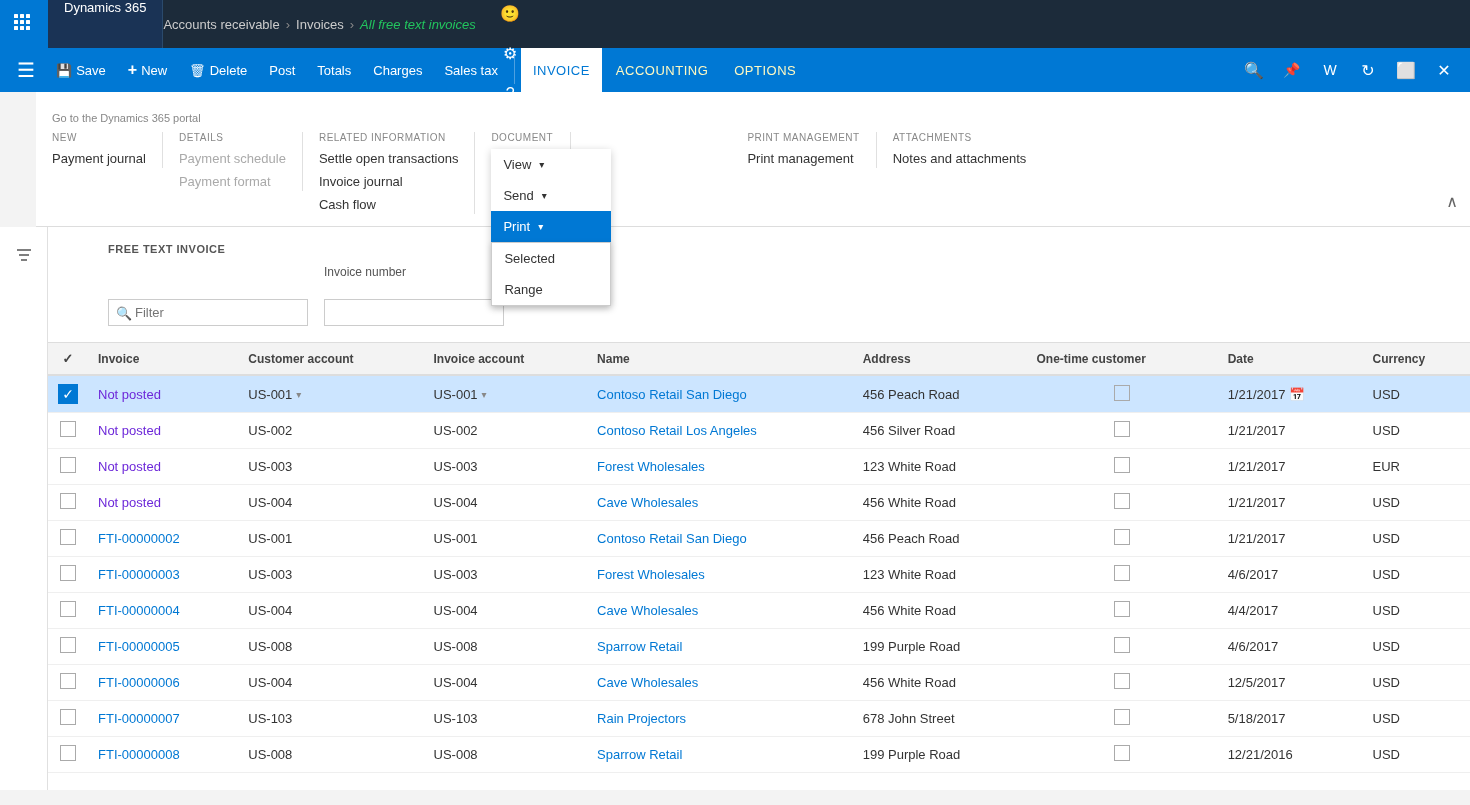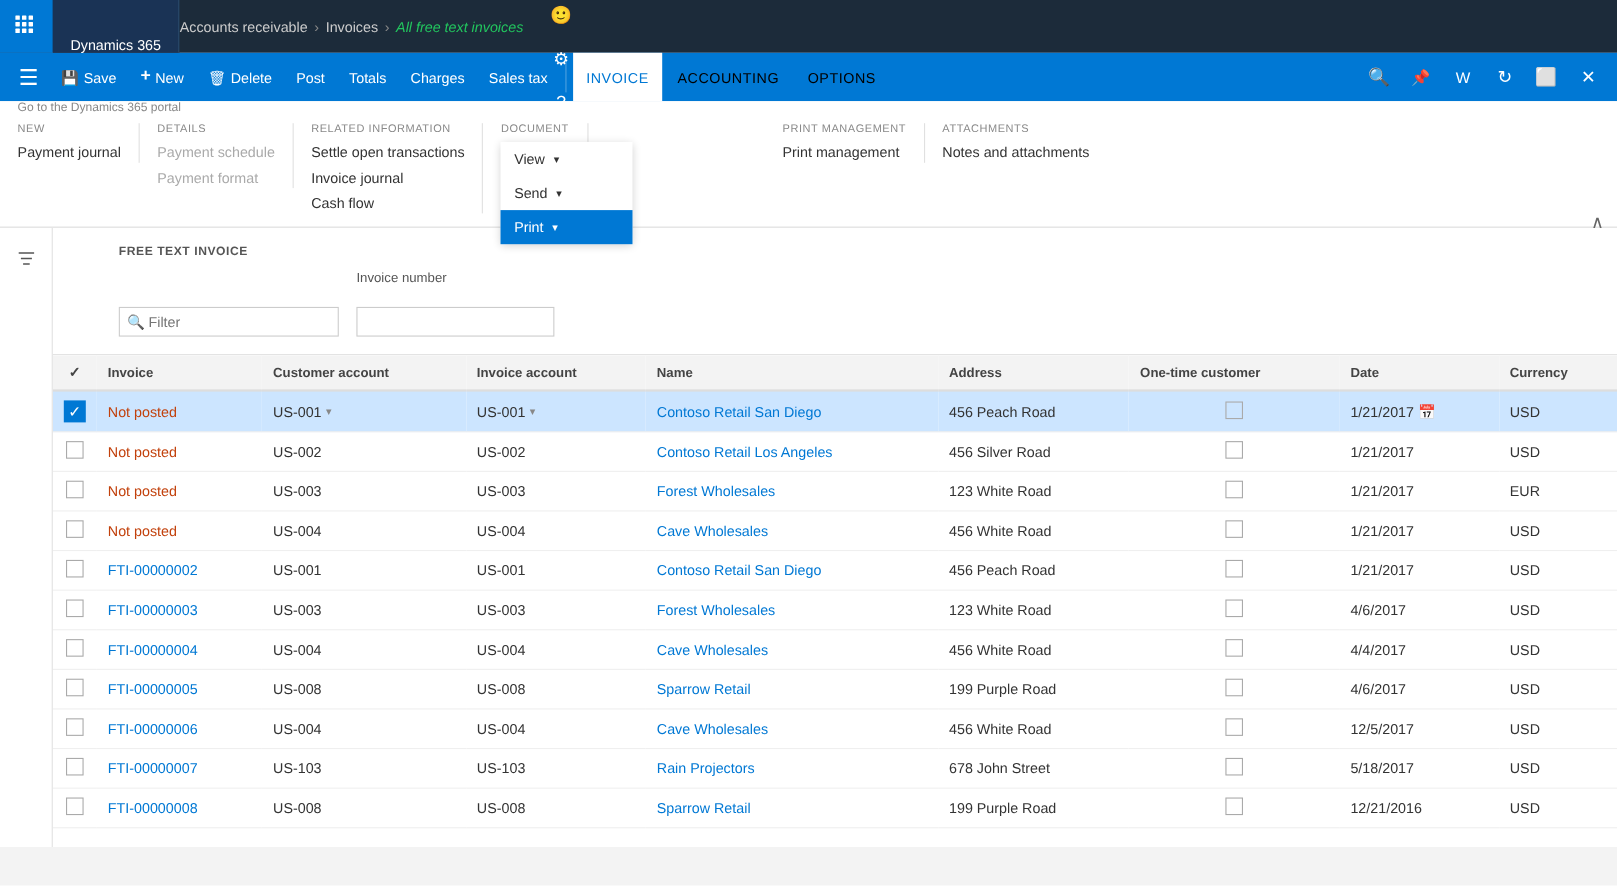--- a/index.html
+++ b/index.html
@@ -17,21 +17,21 @@
       width: 48px;
       height: 48px;
       background: #0078d4;
       display: flex; align-items: center; justify-content: center;
       flex-shrink: 0;
     }
     .title-bar .app-icon svg { width: 24px; height: 24px; }
     .title-bar .d365-label {
       background: #1a3a5c;
       height: 48px;
-      display: flex; align-items: flex-end;
+      display: flex; align-items: flex-start;
       padding: 0 16px;
       font-size: 16px;
       font-weight: 300;
       color: white;
       border-right: 1px solid #2a4a6c;
     }
     .title-bar .fin-ops-label {
       height: 48px;
       display: flex; align-items: center;
       padding: 0 20px;
@@ -80,38 +80,39 @@
     }
     .cmd-btn {
       display: flex; align-items: center; gap: 4px;
       padding: 0 10px; height: 36px;
       color: white; cursor: pointer;
       border-radius: 2px; font-size: 13px;
     }
     .cmd-tab {
       display: flex; align-items: center;
       padding: 0 12px; height: 44px;
-      color: #000000; cursor: pointer;
+      color: #fef9c3; cursor: pointer;
       font-size: 13px; font-weight: 500; letter-spacing: 0.5px;
     }
     .cmd-tab.active {
       background: white;
       color: #0078d4;
     }
     .cmd-divider {
       width: 1px; height: 28px; background: rgba(255,255,255,0.3); margin: 0 4px;
     }
     .cmd-spacer { flex: 1; }
     .cmd-right-icons { display: flex; align-items: center; gap: 2px; }
 
     
     .ribbon {
       background: white;
       border-bottom: 1px solid #ddd;
-      padding: 0 16px 12px 16px;
+      padding: 20px 16px 12px 16px;
+      margin-left: 36px;
     }
     .ribbon-hint {
       font-size: 11px; color: #888; margin-bottom: 8px;
     }
     .ribbon-groups {
       display: flex; gap: 0; align-items: flex-start;
     }
     .ribbon-group {
       display: flex; flex-direction: column;
       padding: 0 16px 0 0;
@@ -221,21 +222,21 @@
       white-space: nowrap;
     }
     thead th.check-col { width: 40px; text-align: center; }
     tbody tr { background: white; border-bottom: 1px solid #efefef; }
     tbody tr.selected-row { background: #cce5ff; }
     tbody td {
       padding: 8px 10px; font-size: 13px; color: #333;
     }
     tbody td.check-col { text-align: center; }
     .invoice-link { color: #0078d4; cursor: pointer; }
-    .not-posted { color: #c2410c; }
+    .not-posted { color: #6d28d9; }
     .cust-dropdown {
       display: flex; align-items: center; gap: 4px;
     }
     .cust-dropdown .dd-arrow { color: #888; font-size: 10px; }
     .checkbox-cell {
       width: 16px; height: 16px;
       border: 1px solid #aaa;
       display: inline-block;
     }
     .check-mark {
@@ -373,20 +374,26 @@
           </div>
           <div class="doc-item">
             <span>Send</span>
             <span class="chevron">▾</span>
           </div>
           <div class="doc-item highlighted">
             <span>Print</span>
             <span class="chevron">▾</span>
           </div>
 
+          <div style="position:relative;">
+            <div style="background:white;border:1px solid #ccc;box-shadow:0 2px 6px rgba(0,0,0,0.15);min-width:100px;margin-left:0;">
+              <div class="print-sub-item">Selected</div>
+              <div class="print-sub-item">Range</div>
+            </div>
+          </div>
         </div>
       </div>
     </div>
 
     <div class="ribbon-group" style="margin-left:160px;">
       <div class="ribbon-group-label">PRINT MANAGEMENT</div>
       <div class="ribbon-items">
         <div class="ribbon-item">Print management</div>
       </div>
     </div>

